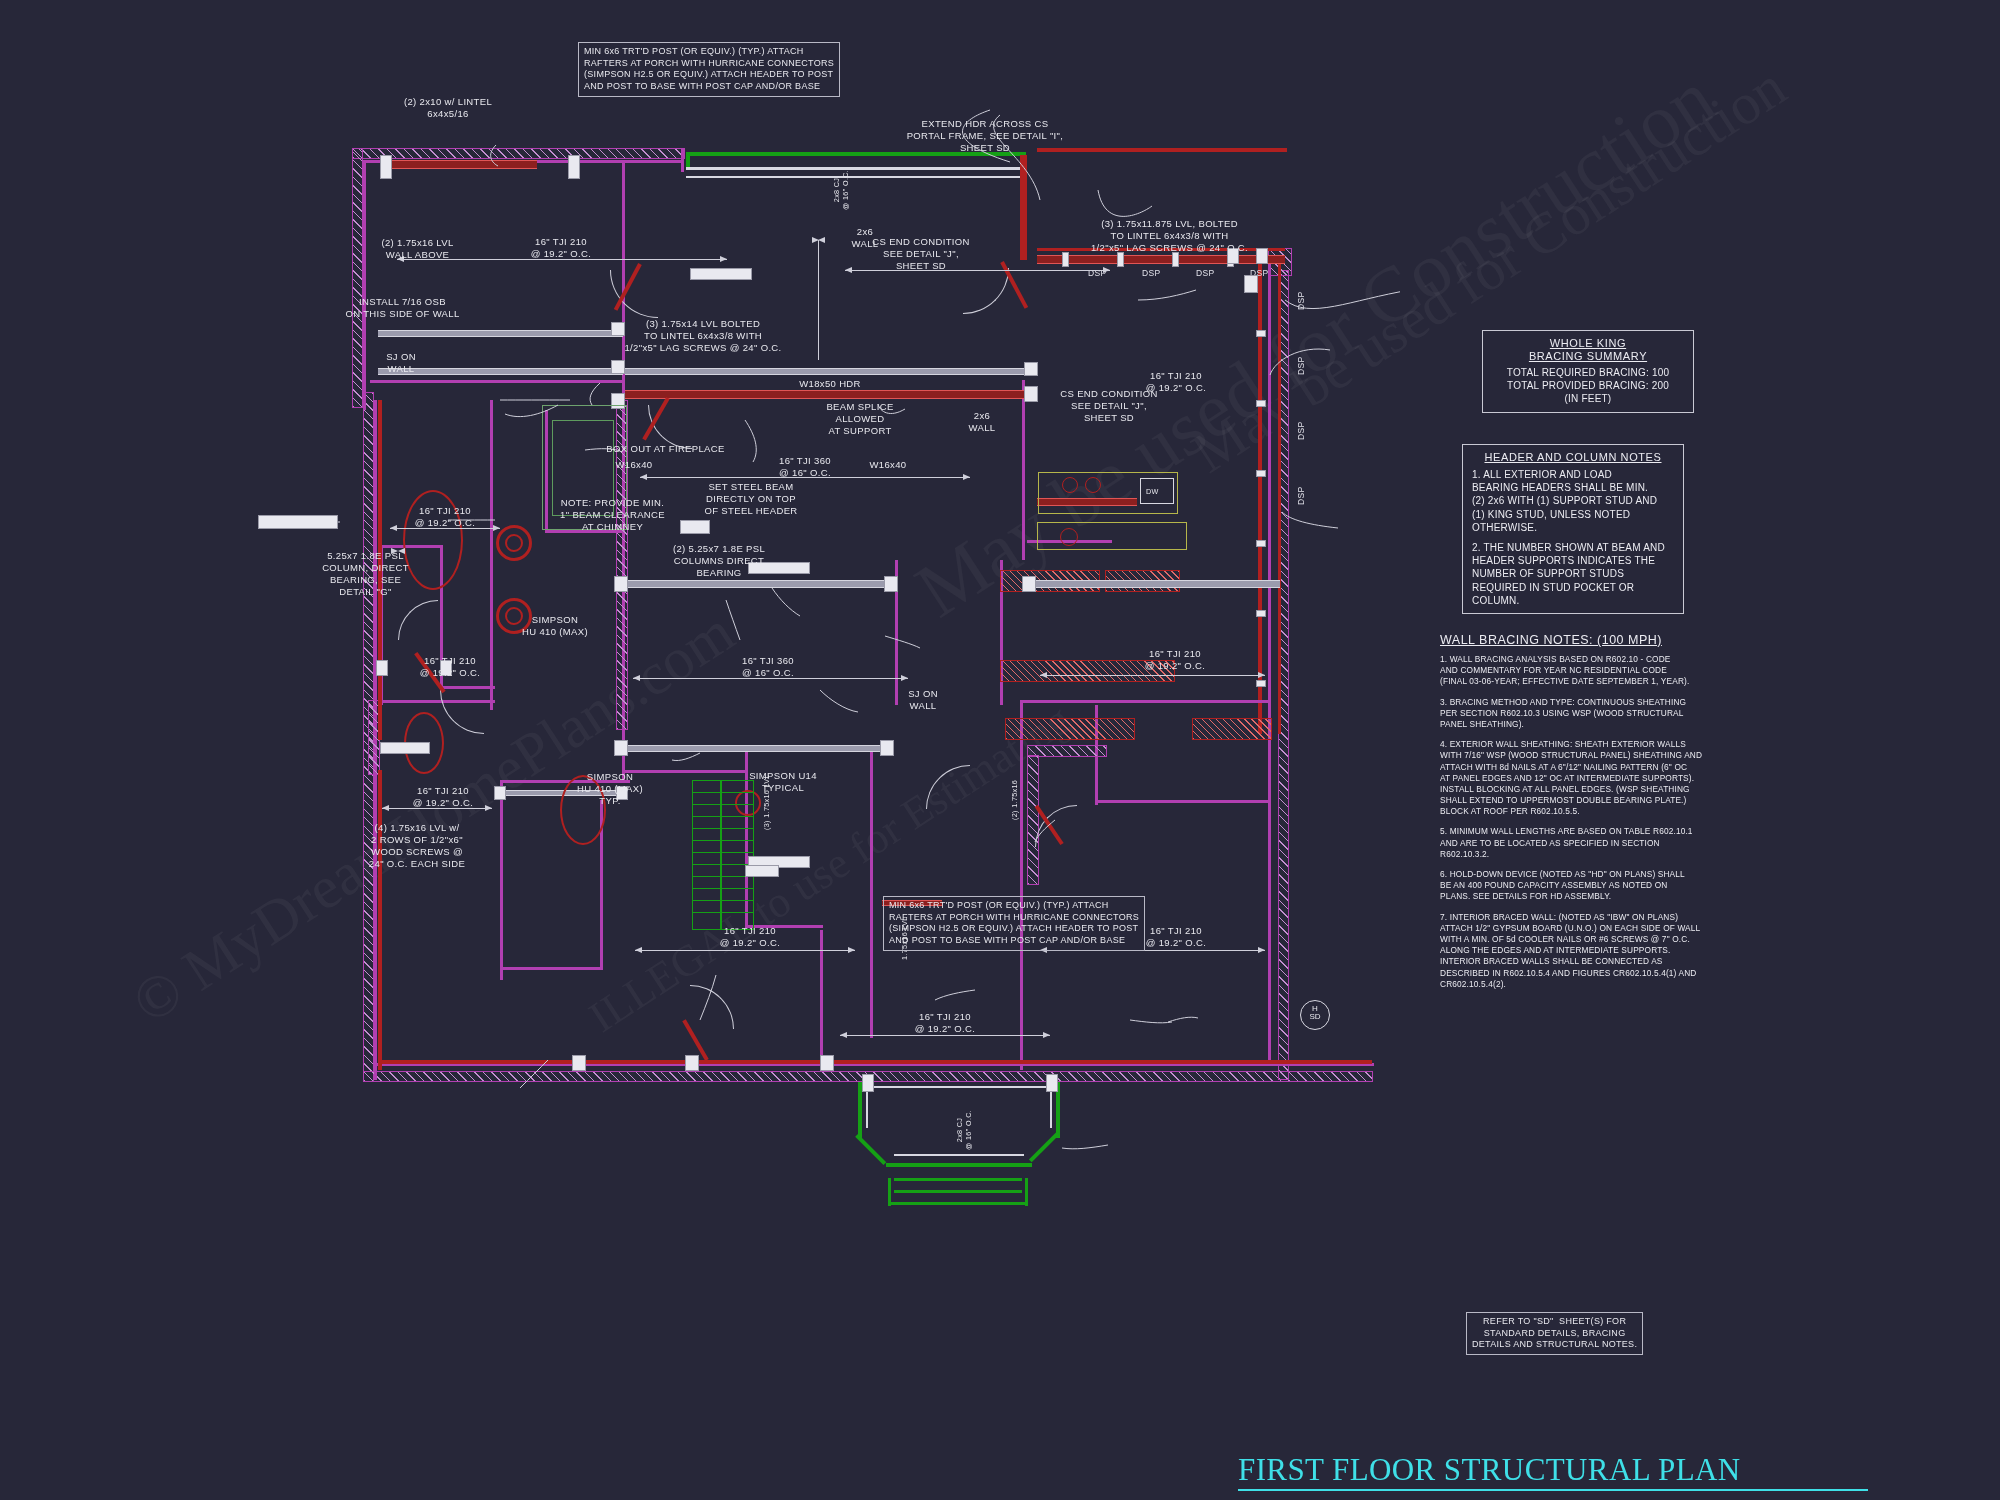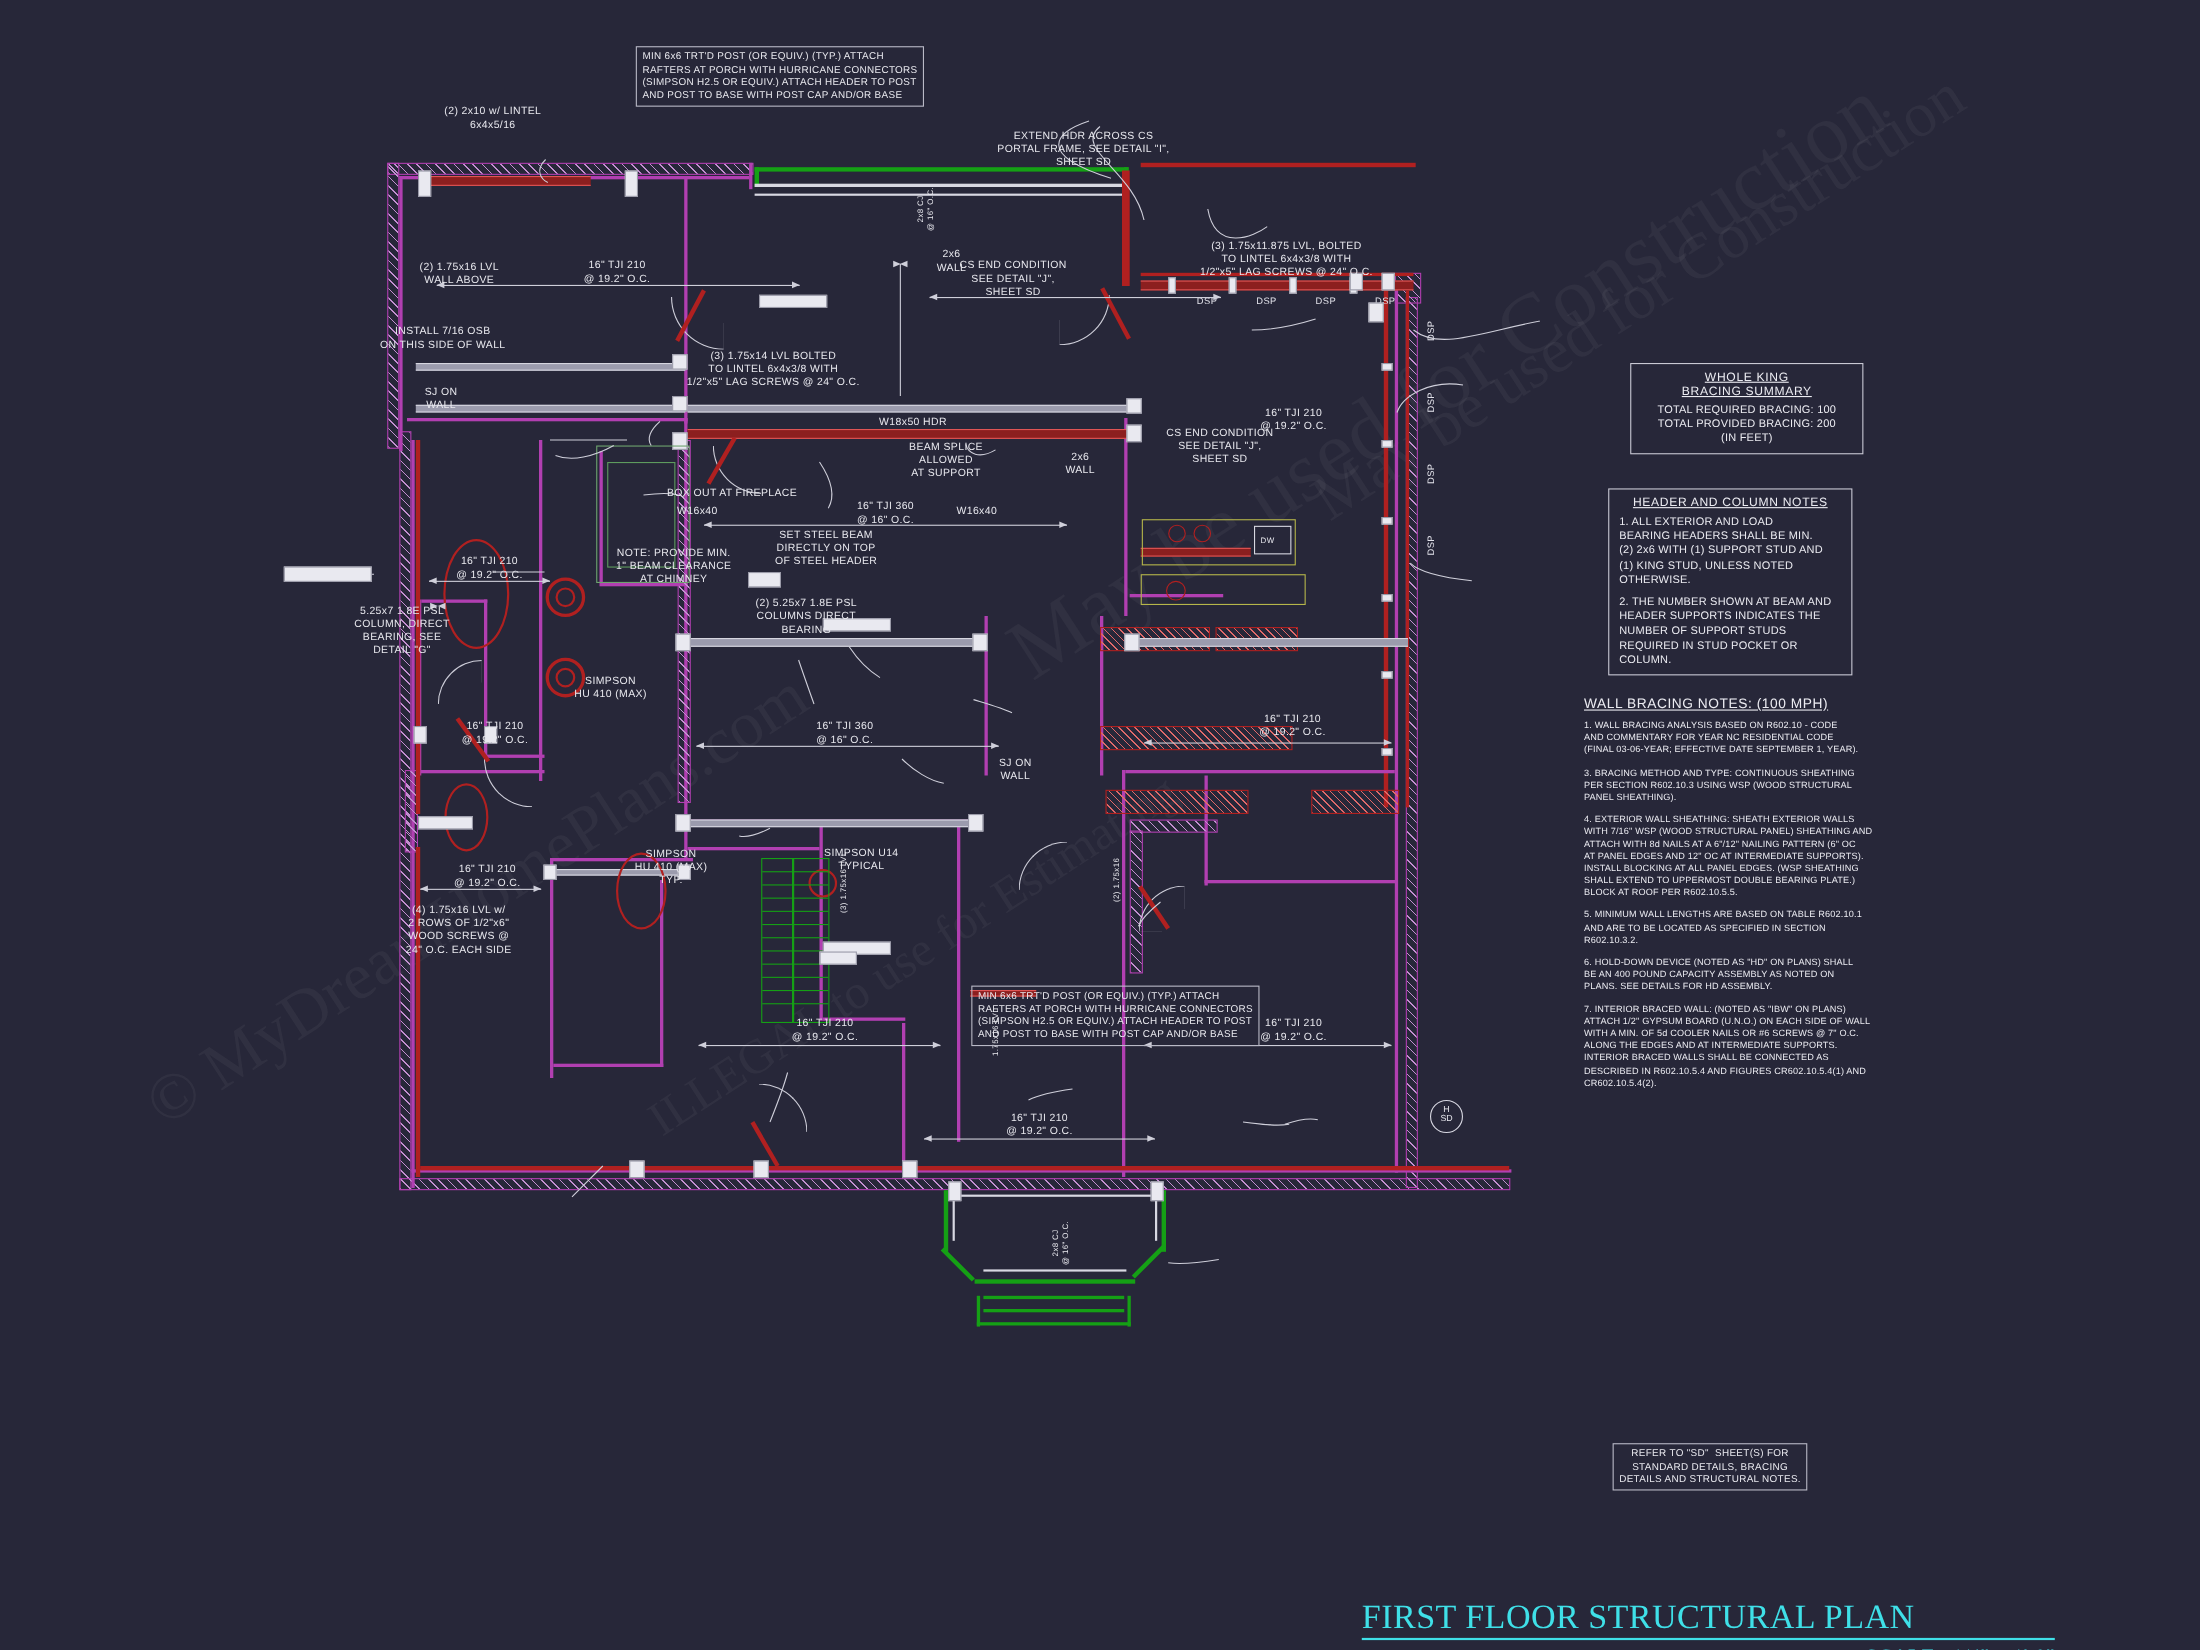--- a/index.html
+++ b/index.html
@@ -500,21 +500,21 @@
 <div class="cad" style="left:666px;top:481px;width:170px;">SET STEEL BEAM
 DIRECTLY ON TOP
 OF STEEL HEADER</div>
 <div class="cad" style="left:525px;top:497px;width:175px;">NOTE: PROVIDE MIN.
 1" BEAM CLEARANCE
 AT CHIMNEY</div>
 <div class="cad" style="left:298px;top:550px;width:135px;">5.25x7 1.8E PSL
 COLUMN, DIRECT
 BEARING, SEE
 DETAIL "G"</div>
-<div class="cad" style="left:648px;top:543px;width:170px;">(2) 5.25x7 1.8E PSL
+<div class="cad" style="left:634px;top:543px;width:170px;">(2) 5.25x7 1.8E PSL
 COLUMNS DIRECT
 BEARING</div>
 <div class="cad" style="left:490px;top:614px;width:130px;">SIMPSON
 HU 410 (MAX)</div>
 <div class="cad" style="left:545px;top:771px;width:130px;">SIMPSON
 HU 410 (MAX)
 TYP.</div>
 <div class="cad" style="left:718px;top:770px;width:130px;">SIMPSON U14
 TYPICAL</div>
 <div class="cad" style="left:342px;top:822px;width:150px;">(4) 1.75x16 LVL w/

